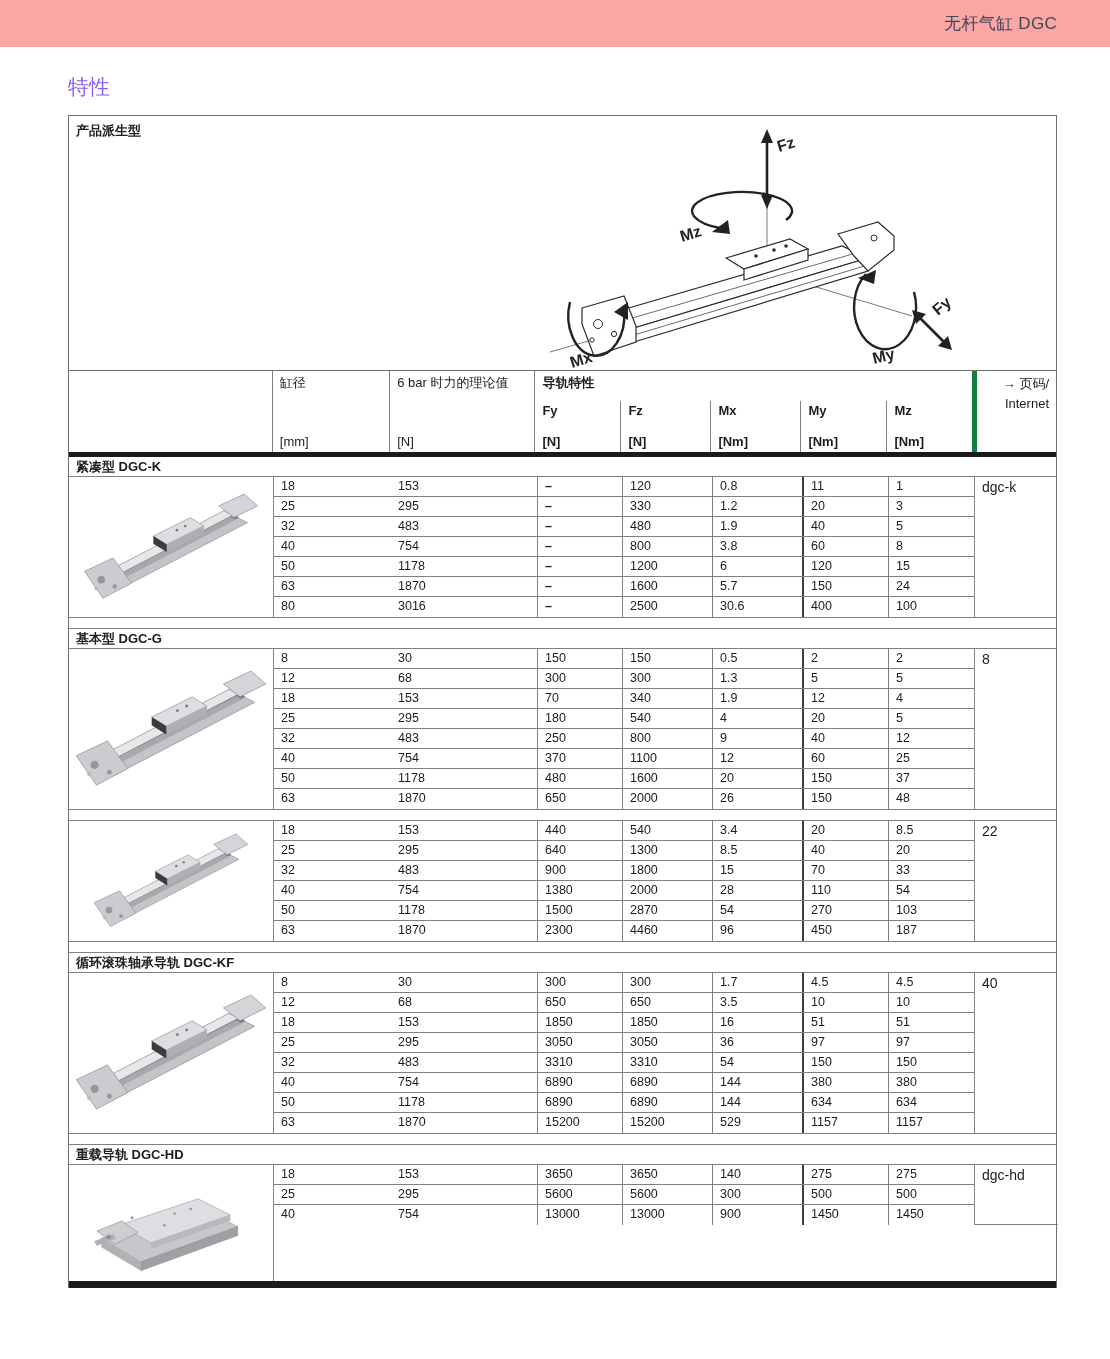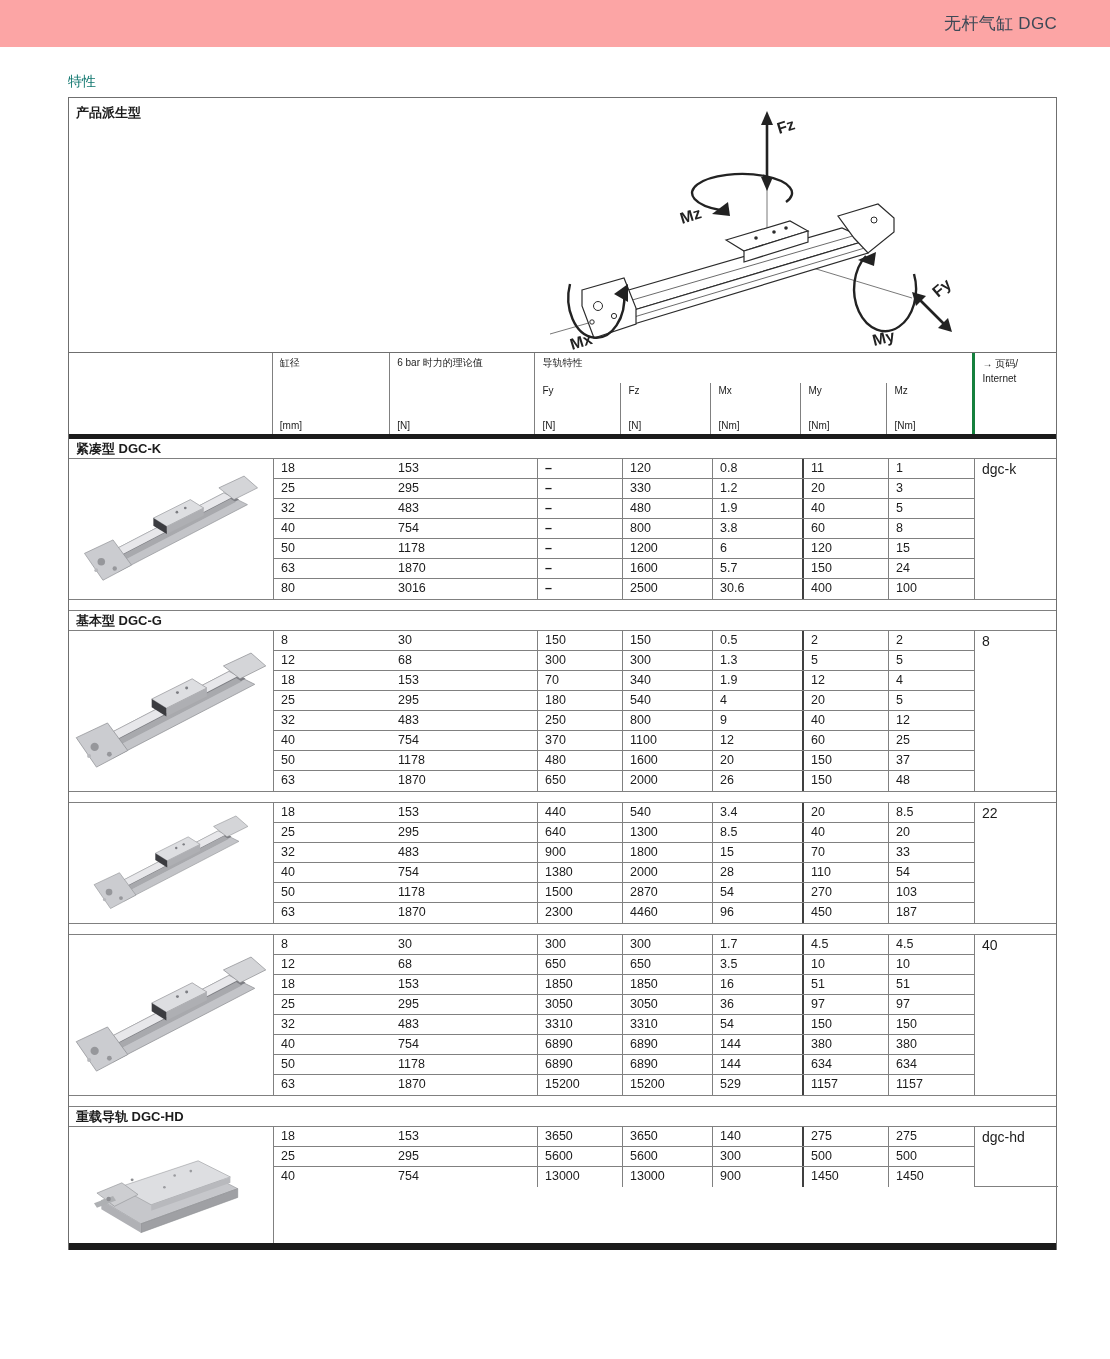--- a/index.html
+++ b/index.html
@@ -1,36 +1,36 @@
 <!DOCTYPE html>
 <html><head>
 <meta charset="utf-8">
 <style>
   html,body{margin:0;padding:0;background:#fff;width:1110px;height:1359px;overflow:hidden;
     font-family:"Liberation Sans","DejaVu Sans",sans-serif;color:#1c1c1c;}
   .topbar{height:47px;background:#fca5a5;display:flex;align-items:center;justify-content:flex-end;padding-right:53px;box-sizing:border-box;}
   .topbar-title{font-size:17px;color:#3d4956;letter-spacing:.3px;}
-  .page-title{margin:26px 0 6px 68px;font-size:14px;font-family:"DejaVu Serif","Liberation Serif",serif;color:#0f766e;}
+  .page-title{margin:26px 0 14px 68px;font-size:21px;font-family:"DejaVu Serif","Liberation Serif",serif;color:#8b5cf6;}
   .bigtable{position:relative;margin-left:68px;width:989px;box-sizing:border-box;
     border-left:1px solid #6f6f6f;border-right:1px solid #6f6f6f;border-top:1px solid #6f6f6f;}
   .topcell{position:relative;height:254px;}
   .variants-label{padding:6px 8px 0 7px;font-weight:bold;font-size:13px;}
   .diagram{position:absolute;top:2px;right:96px;}
-  .hdr{display:flex;border-top:1px solid #6f6f6f;height:82px;box-sizing:border-box;font-size:10px;}
+  .hdr{display:flex;border-top:1px solid #6f6f6f;height:82px;box-sizing:border-box;font-size:13px;}
   .hcell{box-sizing:border-box;padding:3px 7px;display:flex;flex-direction:column;justify-content:space-between;}
   .h-img{width:205px;border-right:1px solid #808080;padding:0;}
   .h-bore{width:117px;}
   .h-force{width:146px;border-left:1px solid #808080;}
-  .h-guide{width:437px;border-left:1px solid #808080;padding:0;display:flex;flex-direction:column;}
+  .h-guide{width:437px;border-left:1px solid #808080;padding:0;display:flex;flex-direction:column;font-weight:bold;}
   .h-guide-label{padding:3px 7px;height:30px;box-sizing:border-box;}
   .h-subrow{flex:1;display:flex;}
   .h-sub{box-sizing:border-box;padding:2px 7px 3px 7px;display:flex;flex-direction:column;justify-content:space-between;}
   .h-sub + .h-sub{border-left:1px solid #808080;}
   .s0{width:85px;}.s1{width:90px;}.s2{width:90px;}.s3{width:86px;}.s4{width:86px;}
-  .h-page{width:84px;border-left:3px solid #15803d;justify-content:flex-start;line-height:1.5;}
+  .h-page{width:84px;border-left:5px solid #15803d;justify-content:flex-start;line-height:1.5;text-align:right;}
   .thickbar{height:5px;background:#1b1b1b;}
   .bottombar{height:7px;background:#1b1b1b;}
   .sec-title{height:20px;display:flex;align-items:center;padding-left:7px;font-weight:bold;font-size:13px;border-bottom:1px solid #808080;box-sizing:border-box;}
   .sec-body{display:flex;}
   .img-cell{width:205px;flex:none;border-right:1px solid #808080;box-sizing:border-box;display:flex;align-items:center;justify-content:center;}
   .rows{width:700px;flex:none;display:flex;flex-direction:column;}
   .trow{display:flex;height:20px;flex:none;border-bottom:1px solid #808080;box-sizing:border-box;font-size:12.5px;}
   .trow:last-child{border-bottom:none;}
   .tcell{box-sizing:border-box;padding:2px 0 0 7px;overflow:hidden;white-space:nowrap;}
   .tcell.dash{font-weight:bold;}
@@ -415,20 +415,21 @@
             <div class="tcell c5">450</div>
             <div class="tcell c6">187</div>
           </div>
         </div>
       <div class="page-cell">22</div>
     </div>
   </div>
   <div class="gap"></div>
 
   <div>
+    <div class="sec-title">循环滚珠轴承导轨 DGC-KF</div>
     <div class="sec-body bKF">
       <div class="img-cell">
         <svg width="196" height="138" viewBox="0 0 210 150">
             <use href="#sym-rail"></use>
           </svg>
       </div>
       <div class="rows">
           <div class="trow">
             <div class="tcell c0">8</div>
             <div class="tcell c1">30</div>

